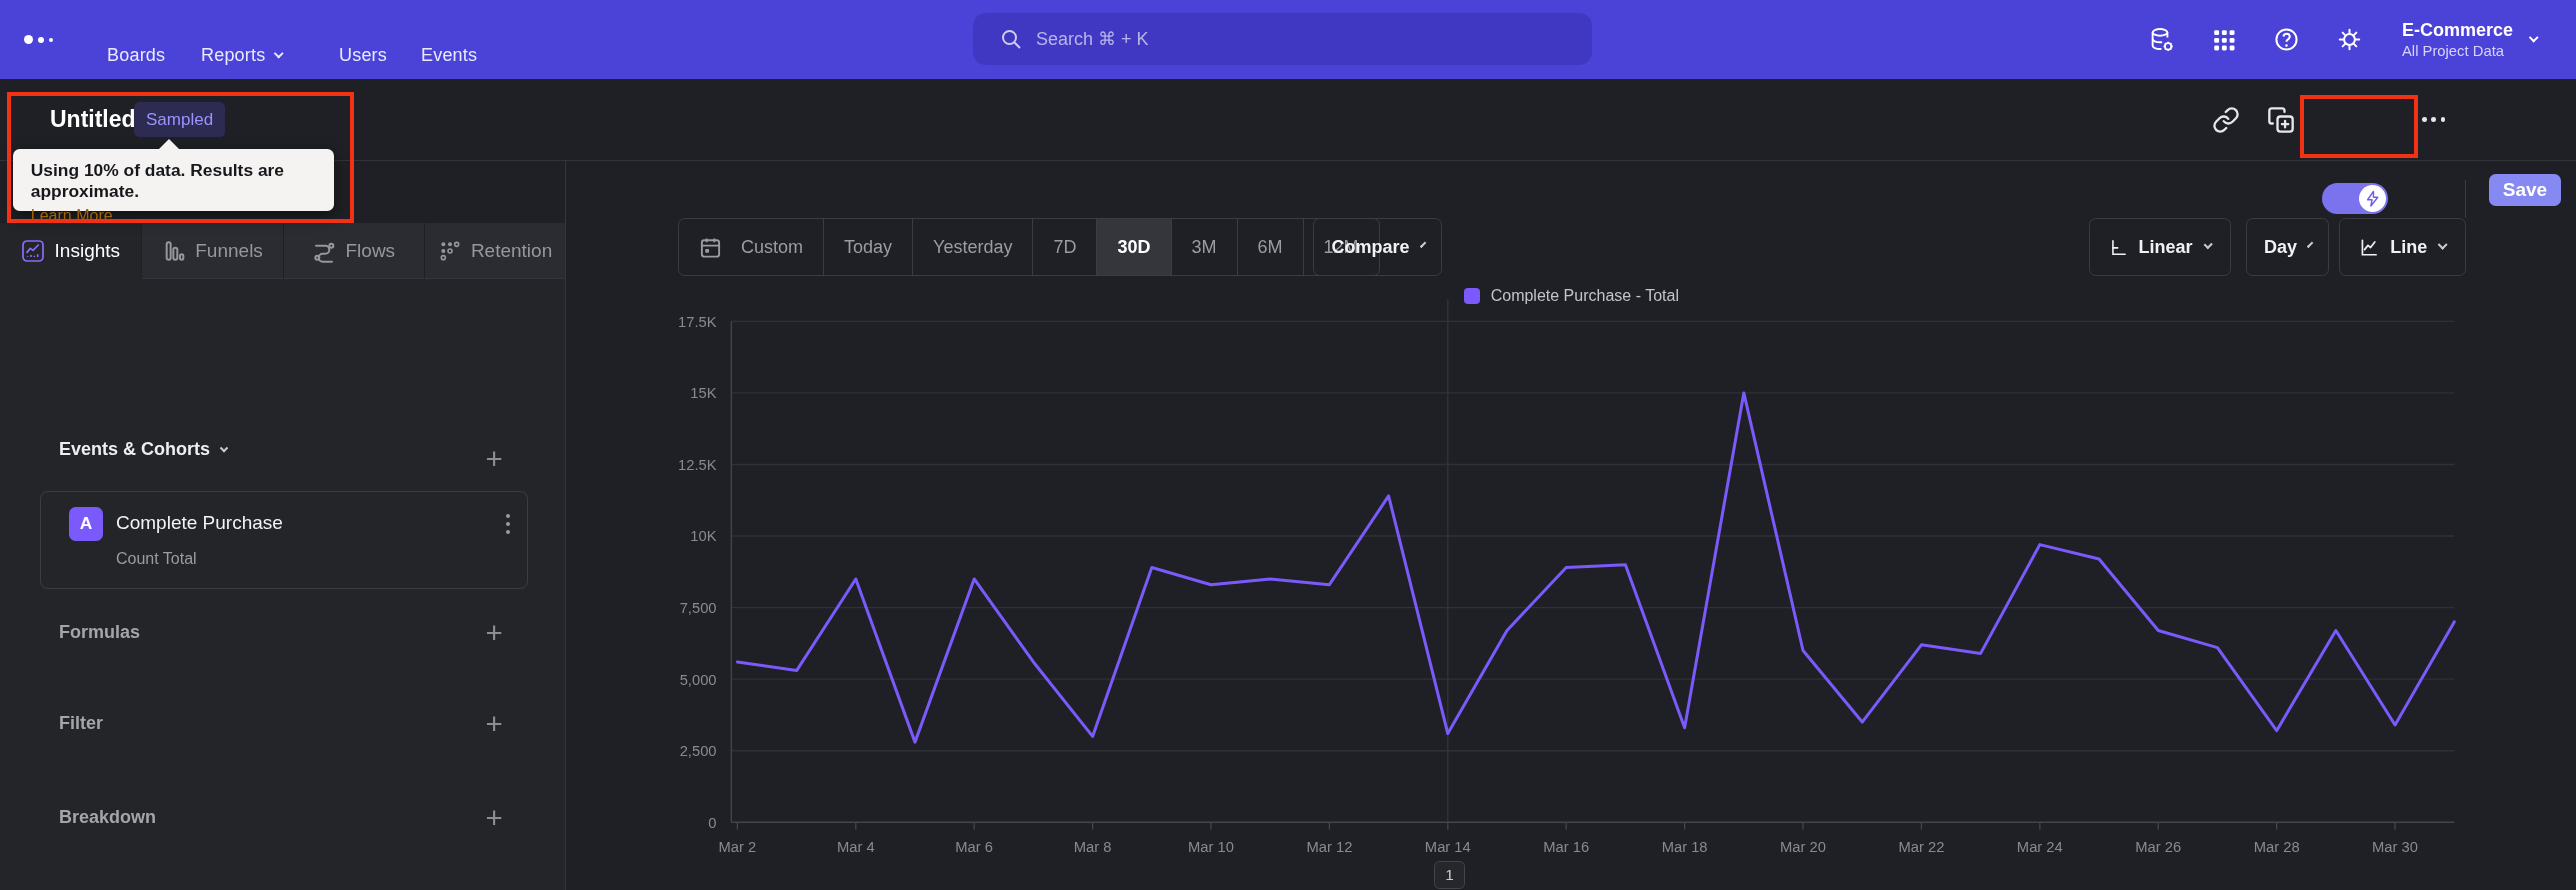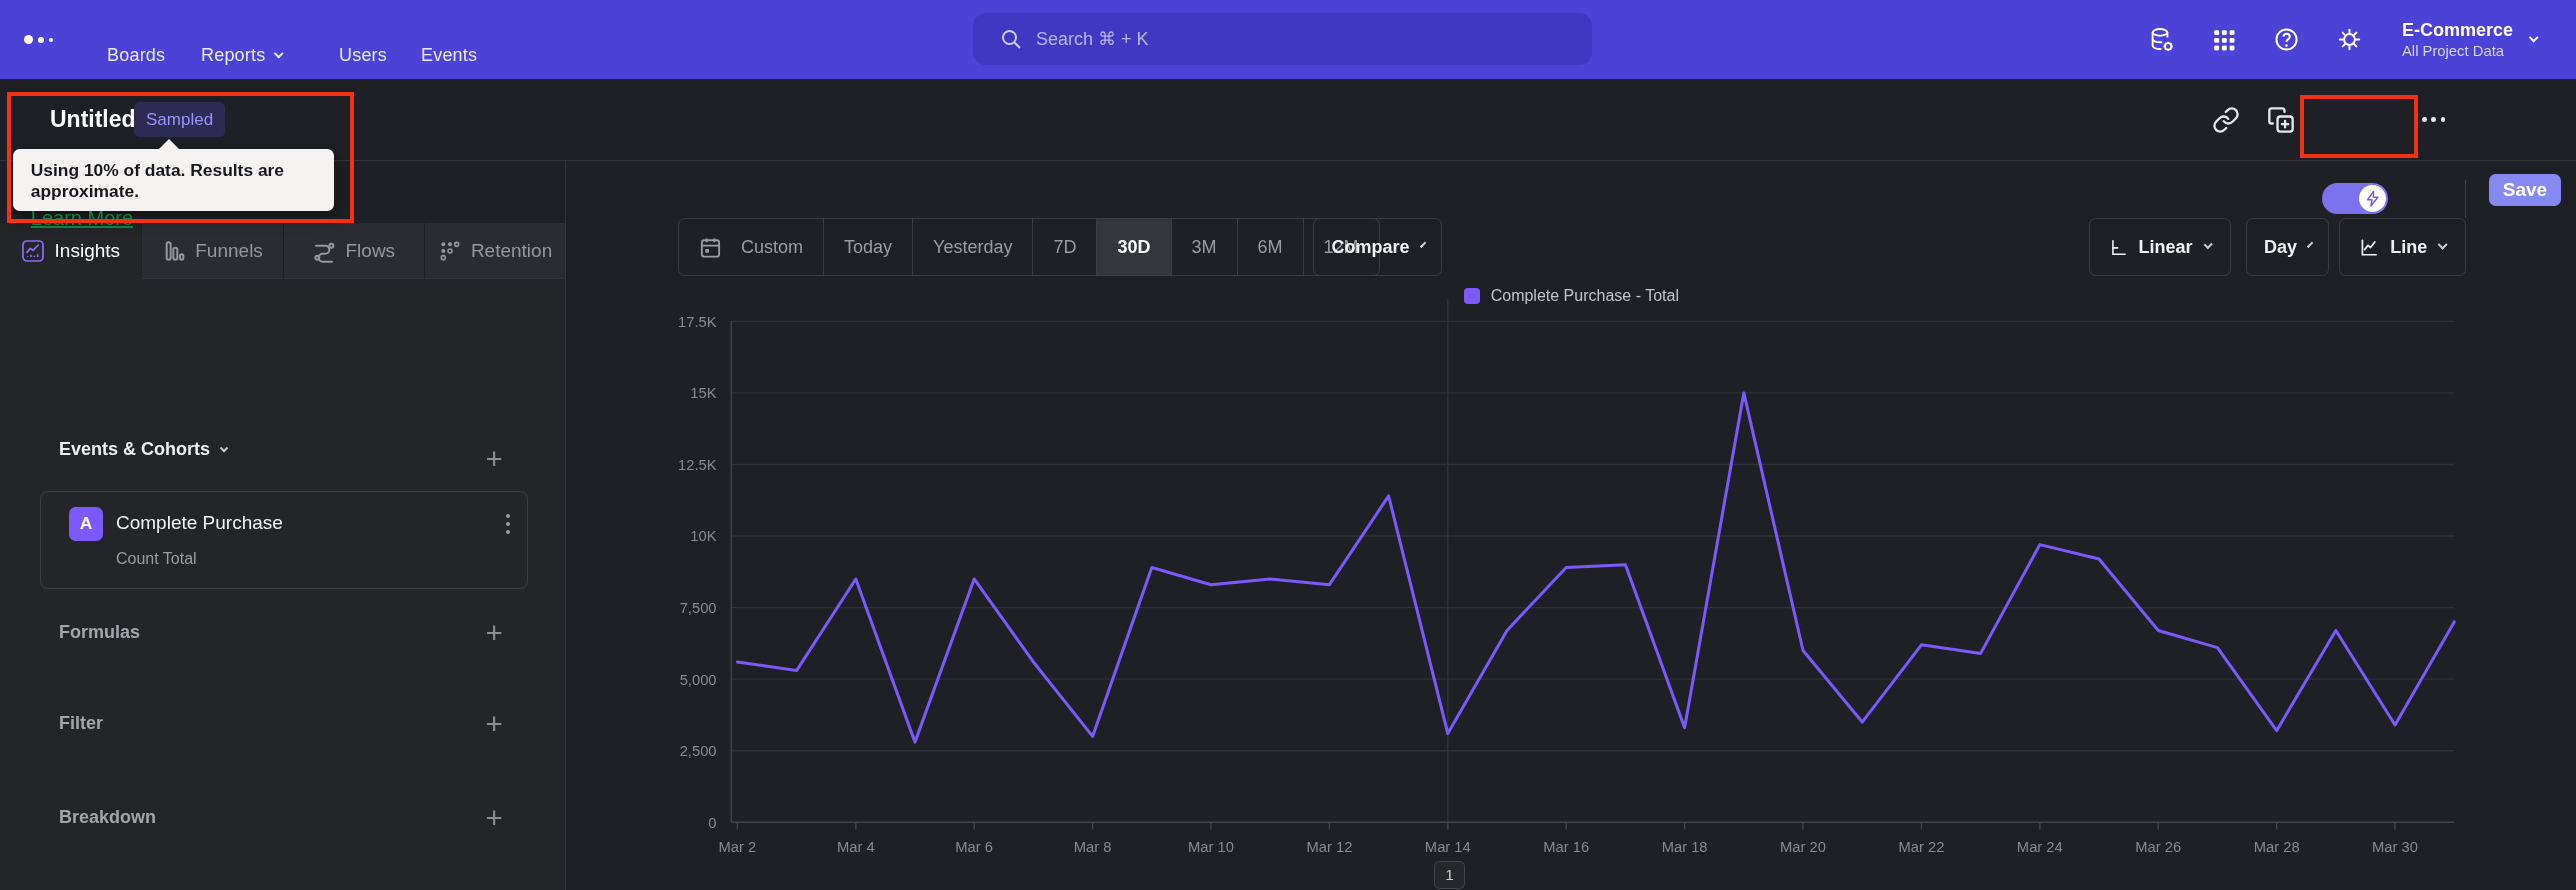--- a/index.html
+++ b/index.html
@@ -57,21 +57,21 @@
     background:var(--accent2);color:#fff;font-size:19px;font-weight:600;border:none;cursor:pointer;
     display:flex;align-items:center;justify-content:center;}
 
   
   .ann{position:absolute;border:4.7px solid var(--red);pointer-events:none;z-index:60;}
   .tooltip{position:absolute;left:13.4px;top:149px;width:321px;height:62px;background:#f4f3f1;
     border-radius:6.7px;z-index:50;padding:10.7px 0 0 17.4px;box-shadow:0 5.4px 16px rgba(0,0,0,.45);}
   .tooltip:before{content:"";position:absolute;left:146px;top:-10px;width:0;height:0;
     border-left:10.7px solid transparent;border-right:10.7px solid transparent;border-bottom:10.7px solid #f4f3f1;}
   .tooltip .tt1{color:#17181c;font-size:17.4px;font-weight:700;}
-  .tooltip .tt2{color:#15803d;font-size:20px;text-decoration:underline;margin-top:5.4px;display:inline-block;cursor:pointer;}
+  .tooltip .tt2{color:#a16207;font-size:16px;text-decoration:underline;margin-top:5.4px;display:inline-block;cursor:pointer;}
 
   
   .sidebar{position:absolute;left:0;top:161px;width:566px;height:729px;background:var(--bg);
     border-right:1.3px solid #33353a;}
   .tabs{position:absolute;left:0;top:62px;width:565px;height:56px;display:flex;}
   .tab{width:142px;height:56px;display:flex;align-items:center;justify-content:center;gap:9.4px;
     background:var(--tab);color:#96979d;font-size:19px;cursor:pointer;border-left:1.3px solid var(--bg);
     border-bottom:1.3px solid #33353a;}
   .tab:first-child{border-left:none;}
   .tab.active{background:var(--panel);color:#fff;border-bottom:1.3px solid var(--panel);}

